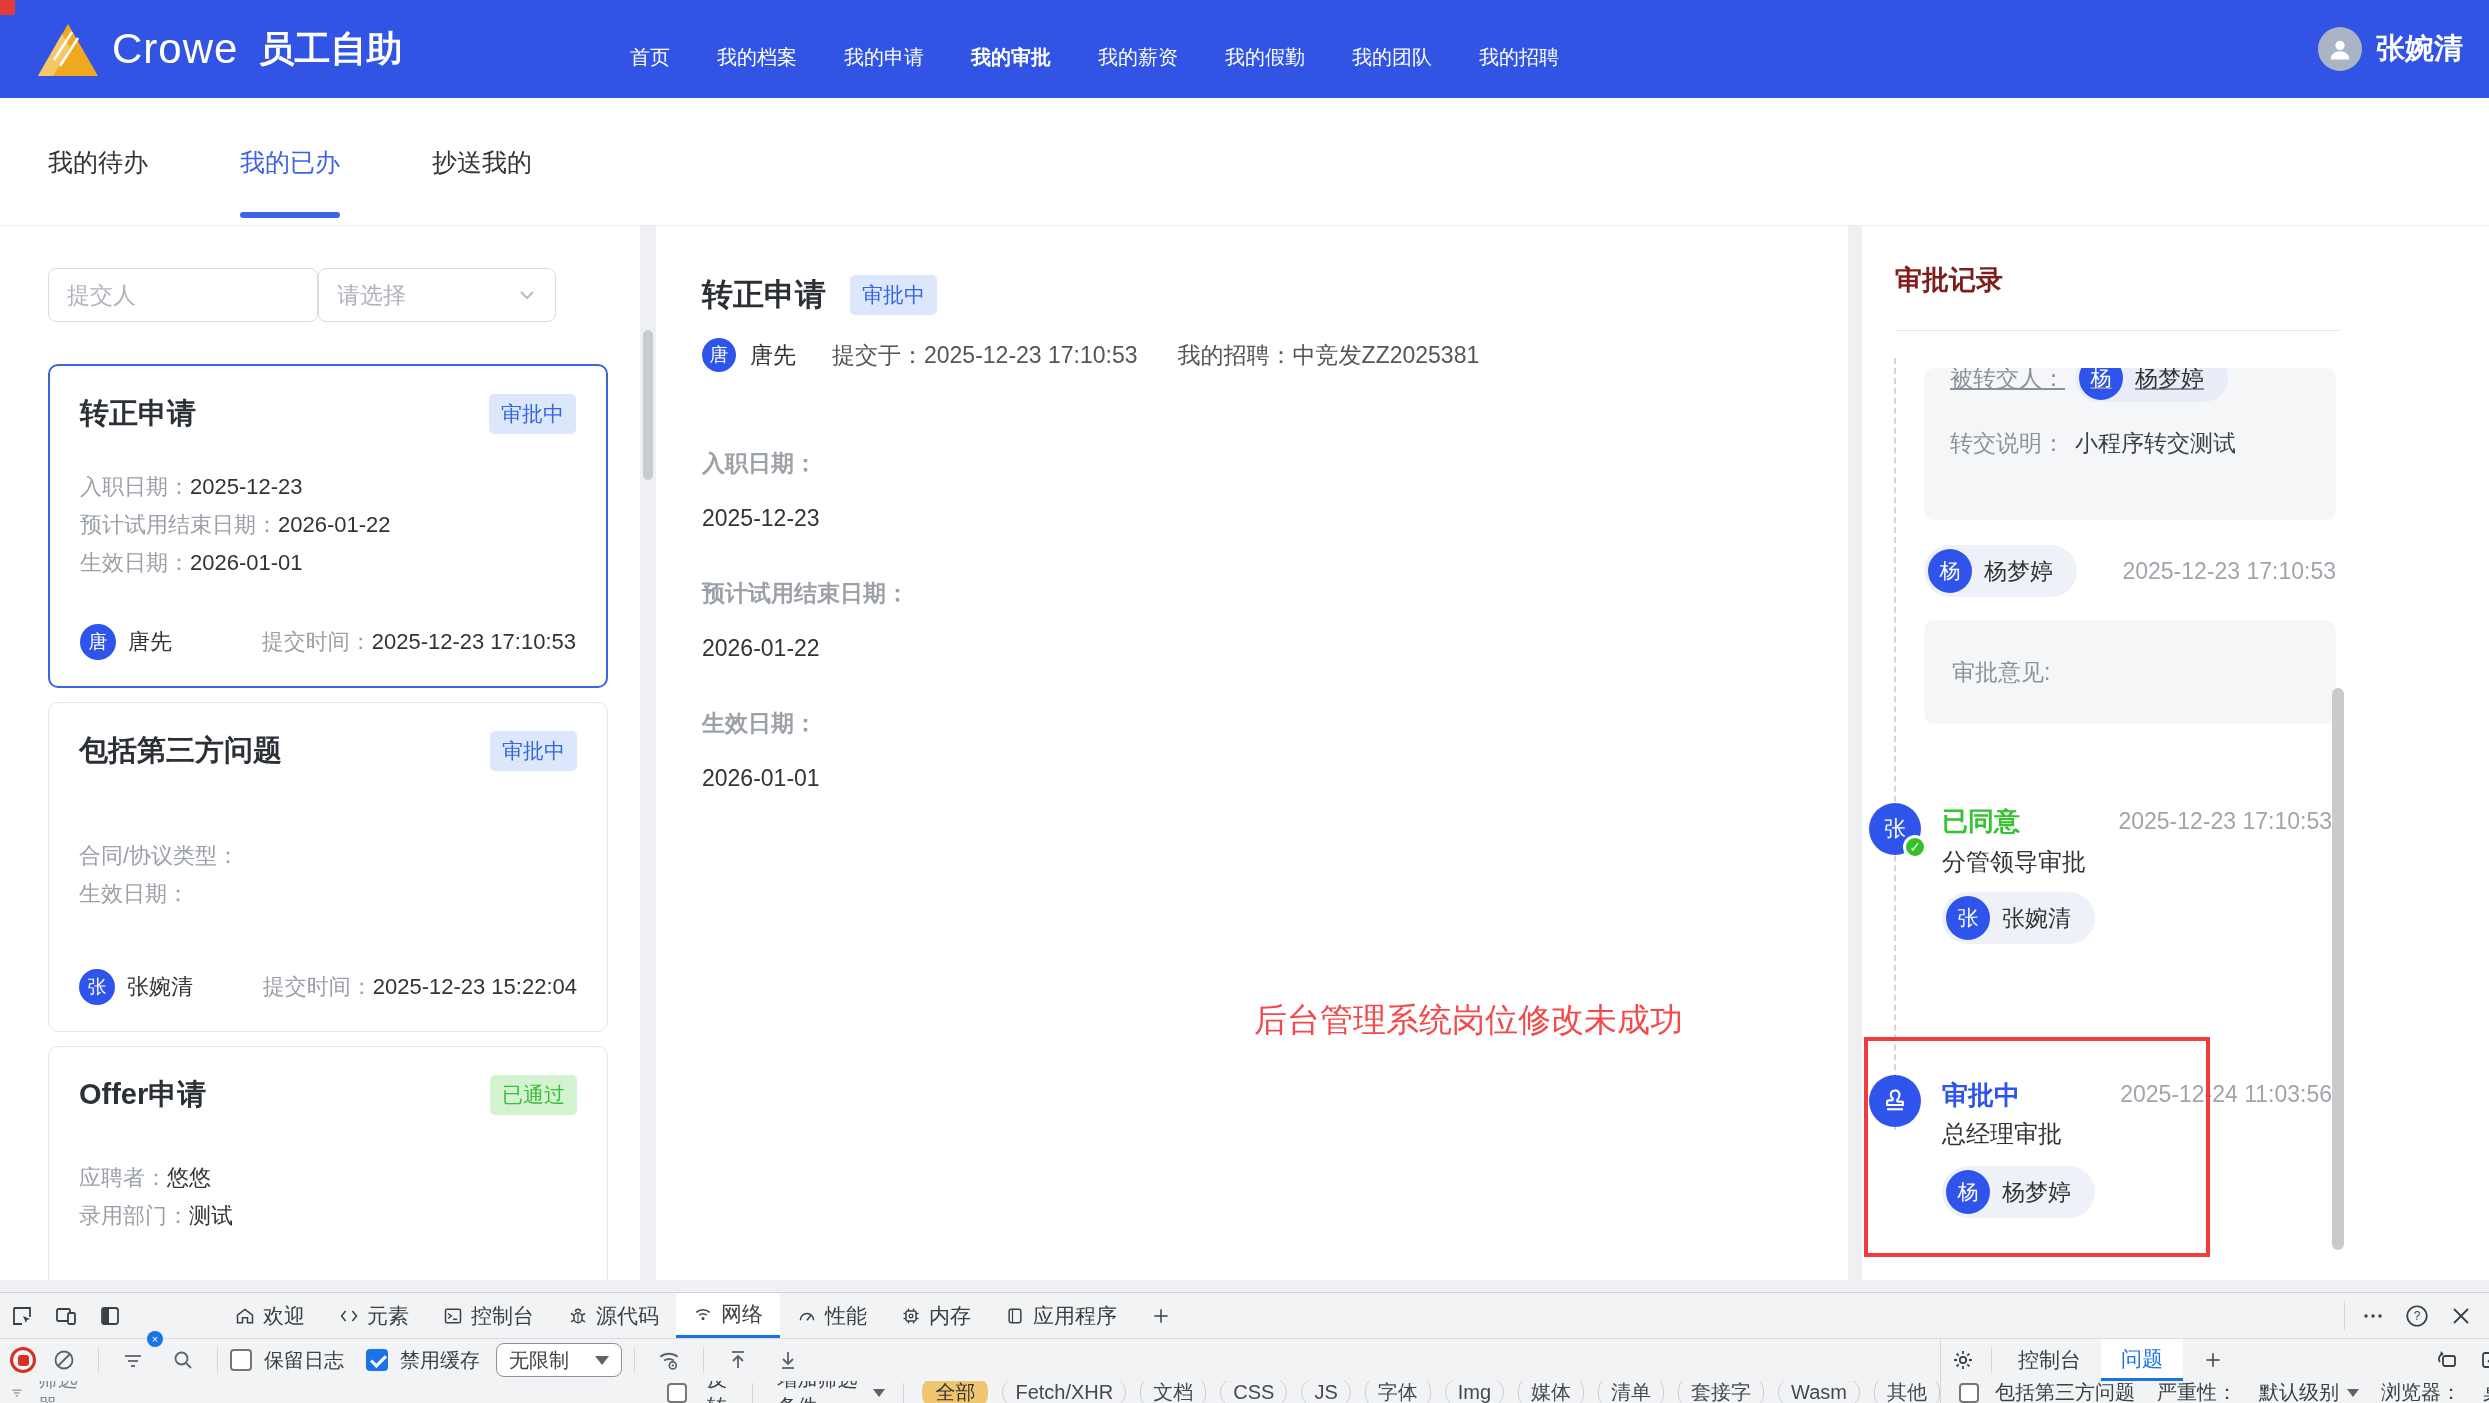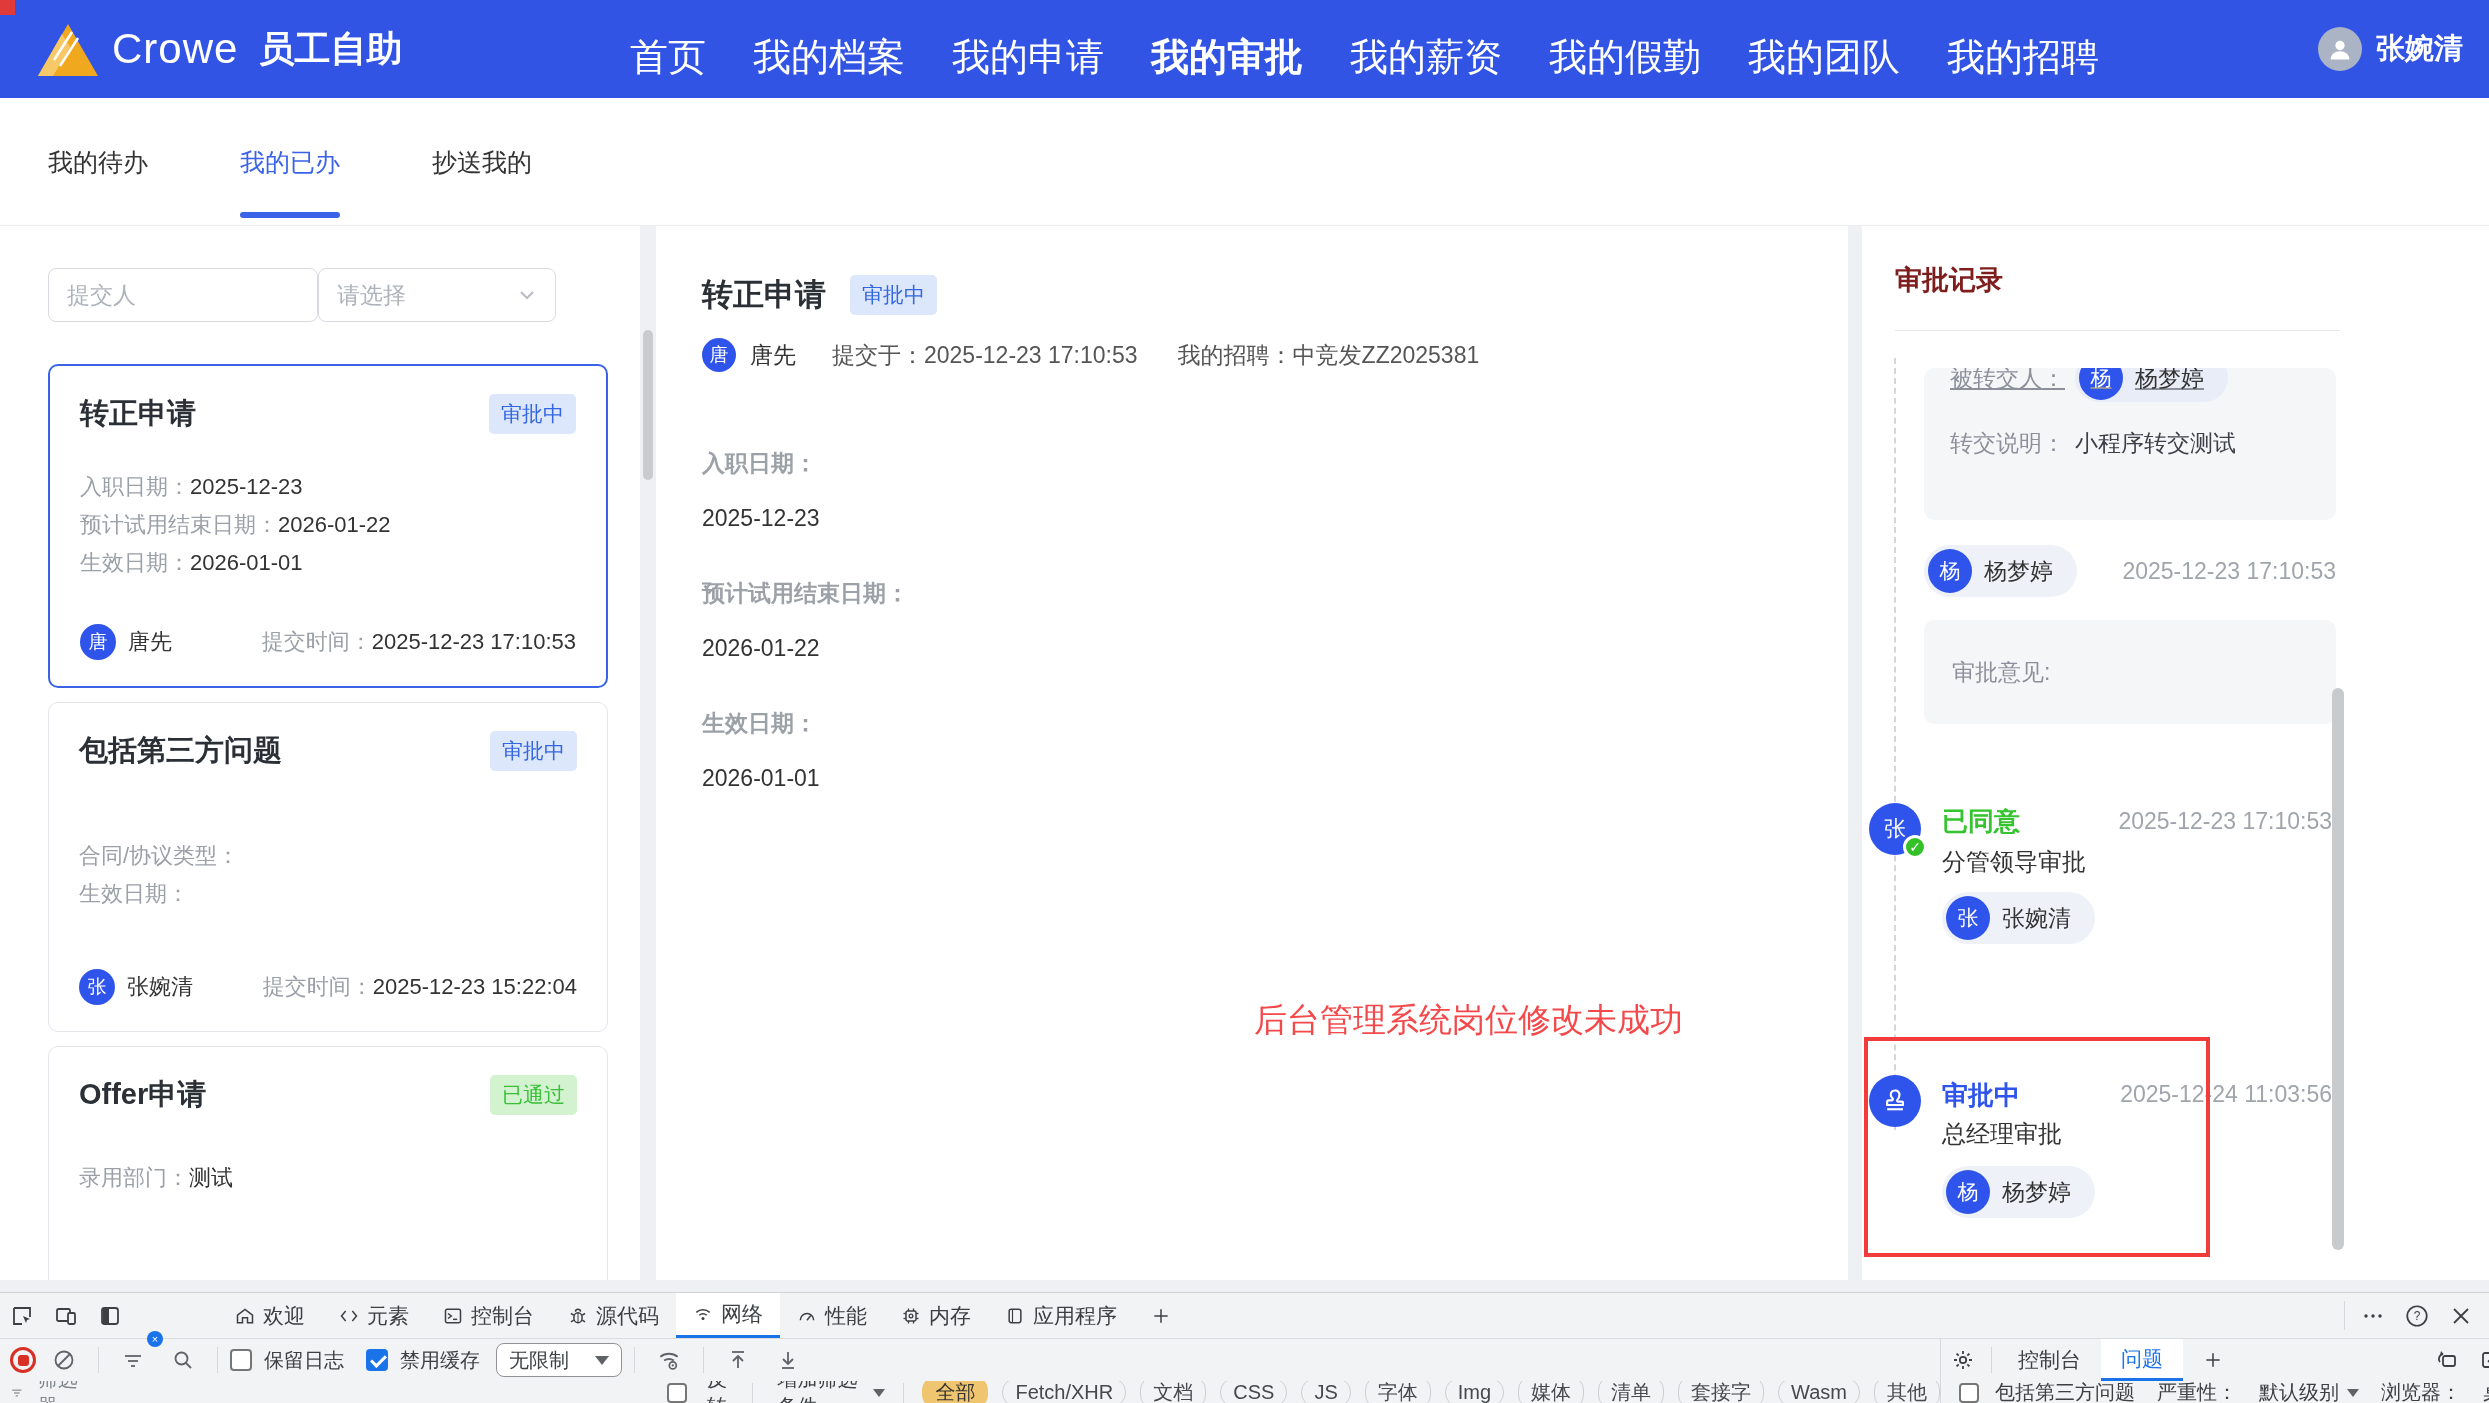--- a/index.html
+++ b/index.html
@@ -7,21 +7,21 @@
   .stage{position:relative;width:2489px;height:1403px;overflow:hidden;background:#fff;}
 
   
   .header{position:absolute;left:0;top:0;width:2489px;height:98px;background:#3254e4;display:flex;align-items:center;}
   .rec-dot{position:absolute;left:0;top:0;width:15px;height:15px;background:#e03a3a;z-index:50;}
   .brand{display:flex;align-items:center;margin-left:32px;}
   .logo-svg{width:66px;height:58px;margin-right:14px;}
   .brand-name{color:#fff;font-size:42px;font-weight:400;letter-spacing:1px;}
   .brand-product{color:#fff;font-size:36px;font-weight:700;margin-left:20px;}
   .nav{position:absolute;left:630px;top:0;height:98px;display:flex;align-items:center;gap:47px;}
-  .nav-item{position:relative;color:#fff;font-size:38px;height:98px;line-height:98px;cursor:pointer;white-space:nowrap;margin-top:16px;}
+  .nav-item{position:relative;color:#fff;font-size:20px;height:98px;line-height:98px;cursor:pointer;white-space:nowrap;margin-top:16px;}
   .nav-item.active{font-weight:700;}
   .nav-item.active::after{content:"";position:absolute;left:0;right:0;bottom:0;height:8px;background:#f2ab00;}
   .userbox{position:absolute;right:26px;top:0;height:98px;display:flex;align-items:center;gap:14px;}
   .user-avatar{width:44px;height:44px;border-radius:50%;background:#aab4c4;display:flex;align-items:center;justify-content:center;}
   .user-name{color:#fff;font-size:29px;font-weight:700;}
 
   
   .tabbar{position:absolute;left:0;top:98px;width:2489px;height:128px;background:#fff;border-bottom:1px solid #ececec;display:flex;align-items:center;padding-left:48px;gap:92px;}
   .page-tab{position:relative;font-size:25px;color:#333;height:128px;line-height:128px;cursor:pointer;}
   .page-tab.active{color:#3b63e8;}
@@ -226,20 +226,21 @@
             <span class="foot-time"><span class="fl">提交时间：</span><span class="fv">2025-12-23 15:22:04</span></span>
           </div>
         </div>
 
         <div class="card c3">
           <div class="card-head">
             <span class="card-title">Offer申请</span>
             <span class="badge passed">已通过</span>
           </div>
           <div class="card-fields" style="margin-top:44px;">
+            <div><span class="fl">应聘者：</span><span class="fv">悠悠</span></div>
             <div><span class="fl">录用部门：</span><span class="fv">测试</span></div>
           </div>
         </div>
       </div>
     </div>
 
     <div class="gutter-thumb"></div>
 
     <div class="panel panel-mid">
       <div class="d-title-row">

